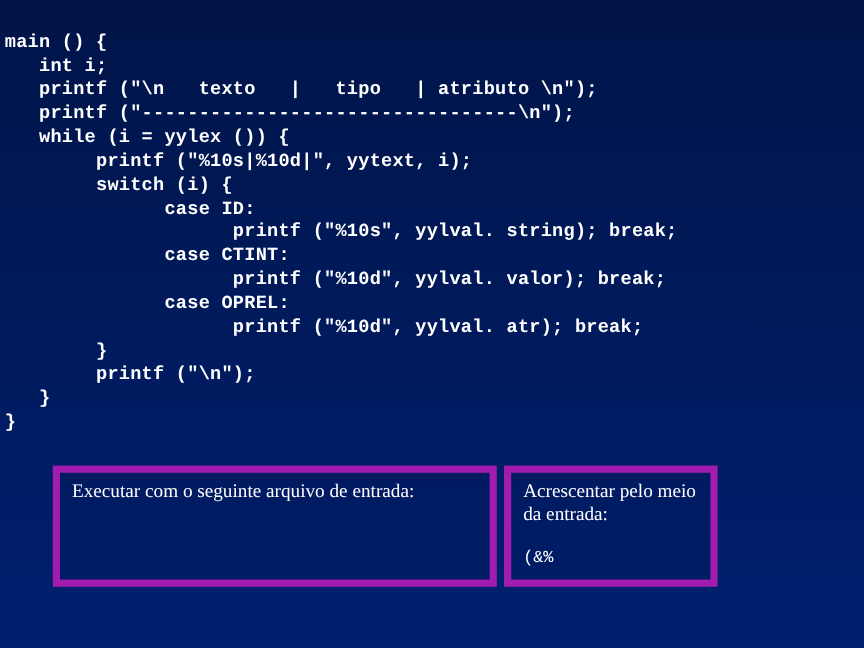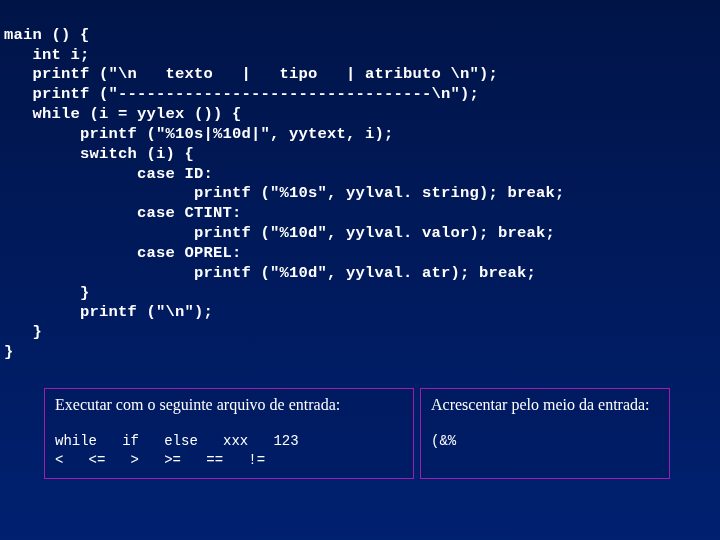--- a/index.html
+++ b/index.html
@@ -21,29 +21,29 @@
     font-family: Liberation Mono, monospace;
   }
   .boxes {
     position: absolute;
     left: 44px;
     top: 388px;
     display: flex;
     gap: 6px;
   }
   .box {
-    border: 1px solid #a21caf;
+    border: 6px solid #a21caf;
     background: rgba(0,20,80,0.2);
     color: #ffffff;
     font-family: "Times New Roman", serif;
     font-size: 16px;
     padding: 6px 3px 8px 10px;
   }
   .box.left { width: 370px; }
-  .box.right { width: 250px; }
+  .box.right { width: 178px; }
   .box-title {
     font-weight: normal;
     margin-bottom: 18px;
     line-height: 1.2;
   }
   .box-mono {
     font-family: "Courier New", monospace;
     font-size: 14px;
     white-space: pre;
     line-height: 1.35;
@@ -68,20 +68,18 @@
 <span>                    printf ("%10d", yylval. atr); break;</span>
 <span>        }</span>
 <span>        printf ("\n");</span>
 <span>   }</span>
 <span>}</span>
 </div>
 
 <div class="boxes">
   <div class="box left">
     <div class="box-title">Executar com o seguinte arquivo de entrada:</div>
-    <div class="box-mono"><span>while   if   else   xxx   123</span>
-<span>&lt;   &lt;=   &gt;   &gt;=   ==   !=</span></div>
   </div>
   <div class="box right">
     <div class="box-title">Acrescentar pelo meio da entrada:</div>
     <div class="box-mono">(&amp;%</div>
   </div>
 </div>
 
 </body></html>

